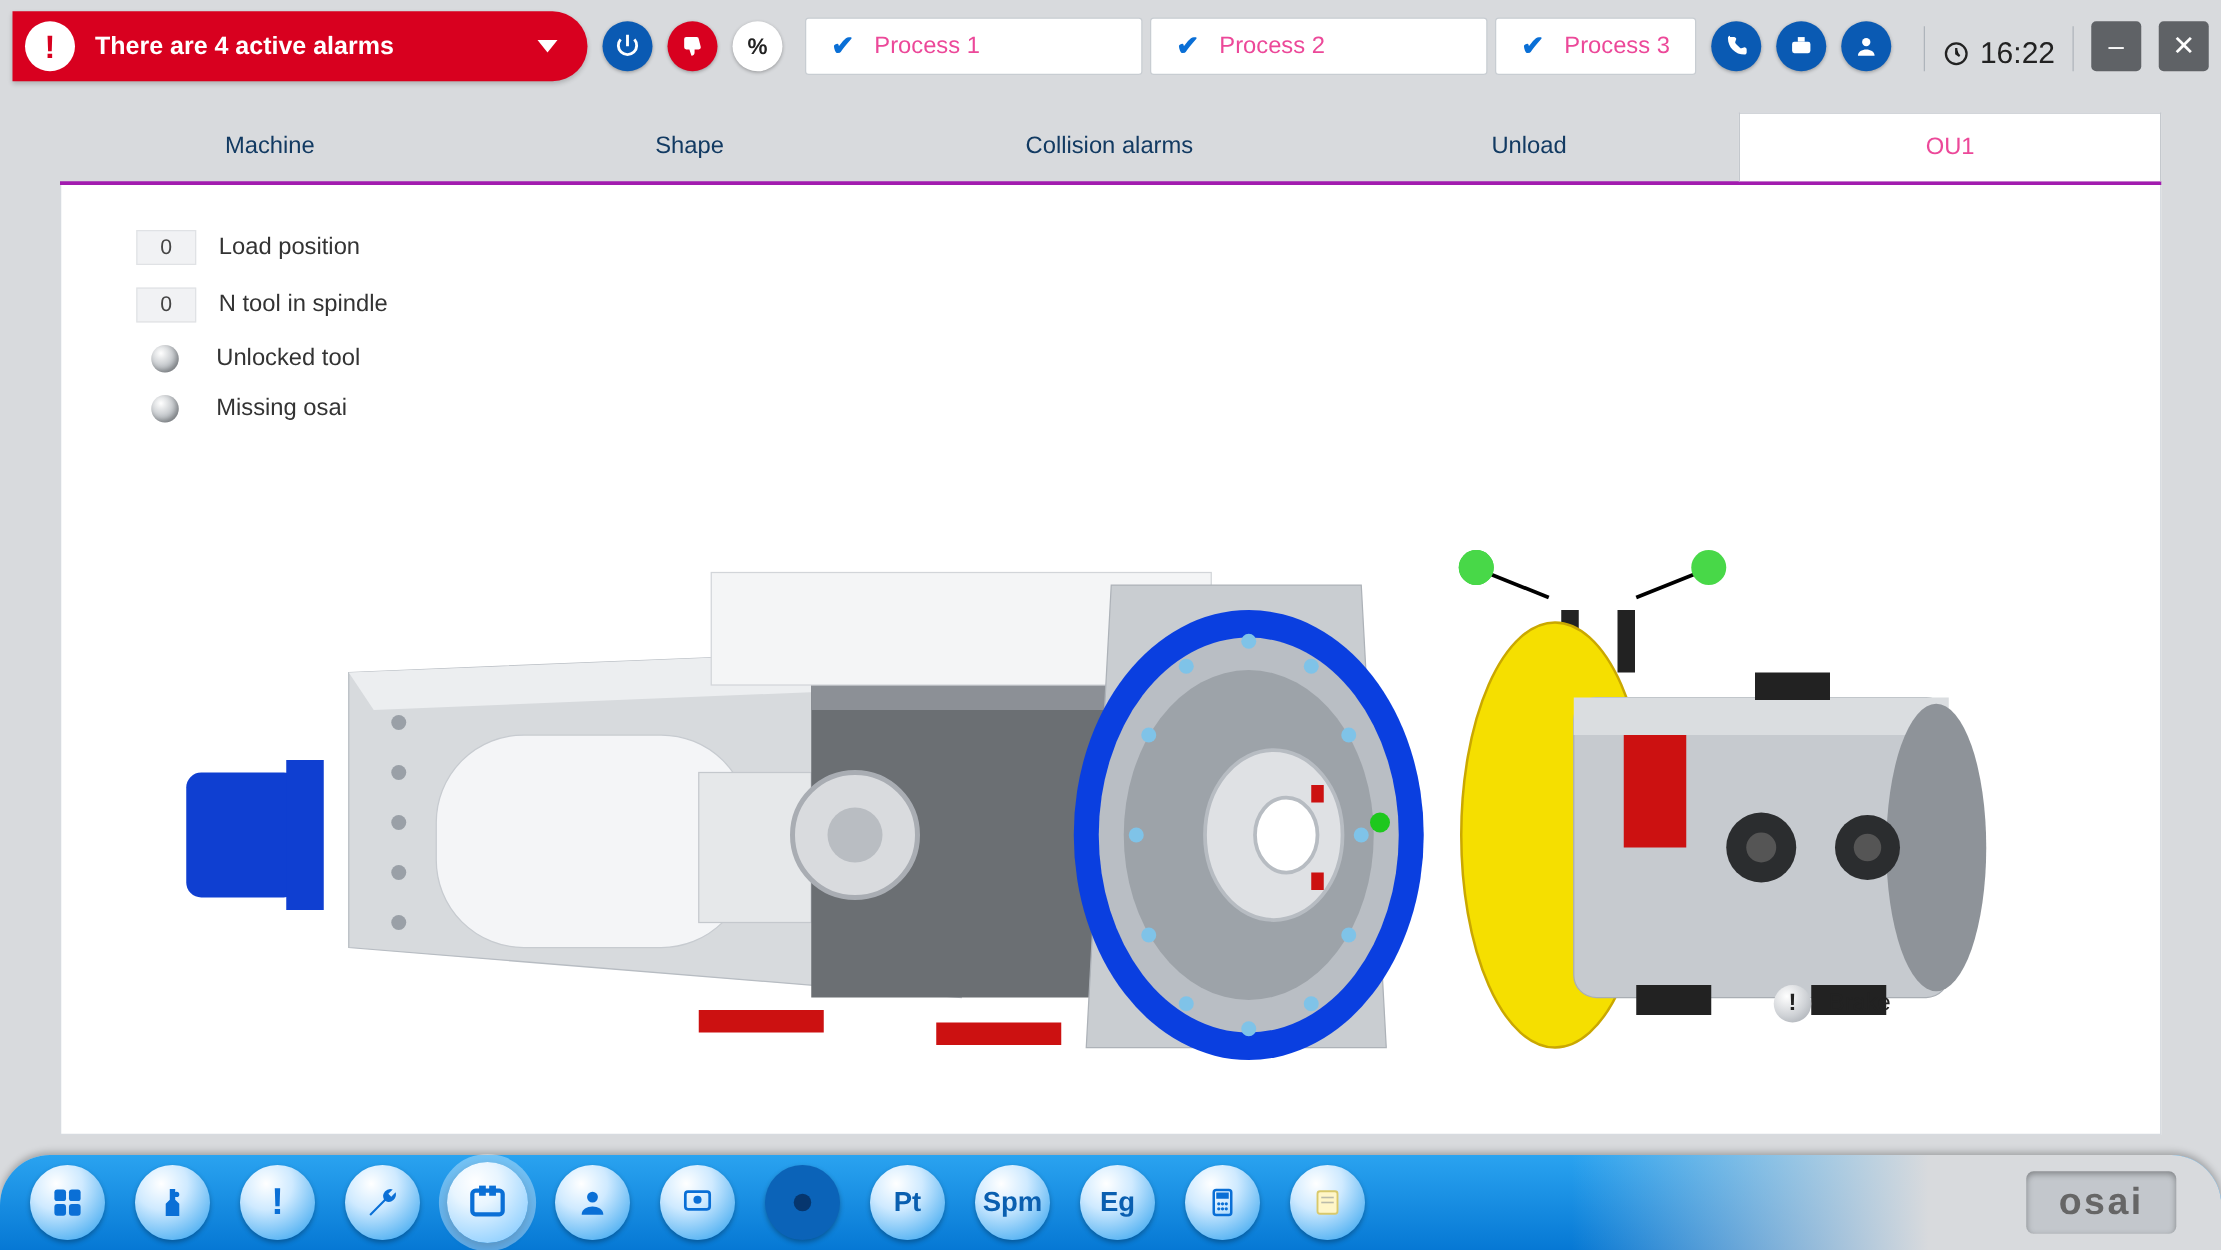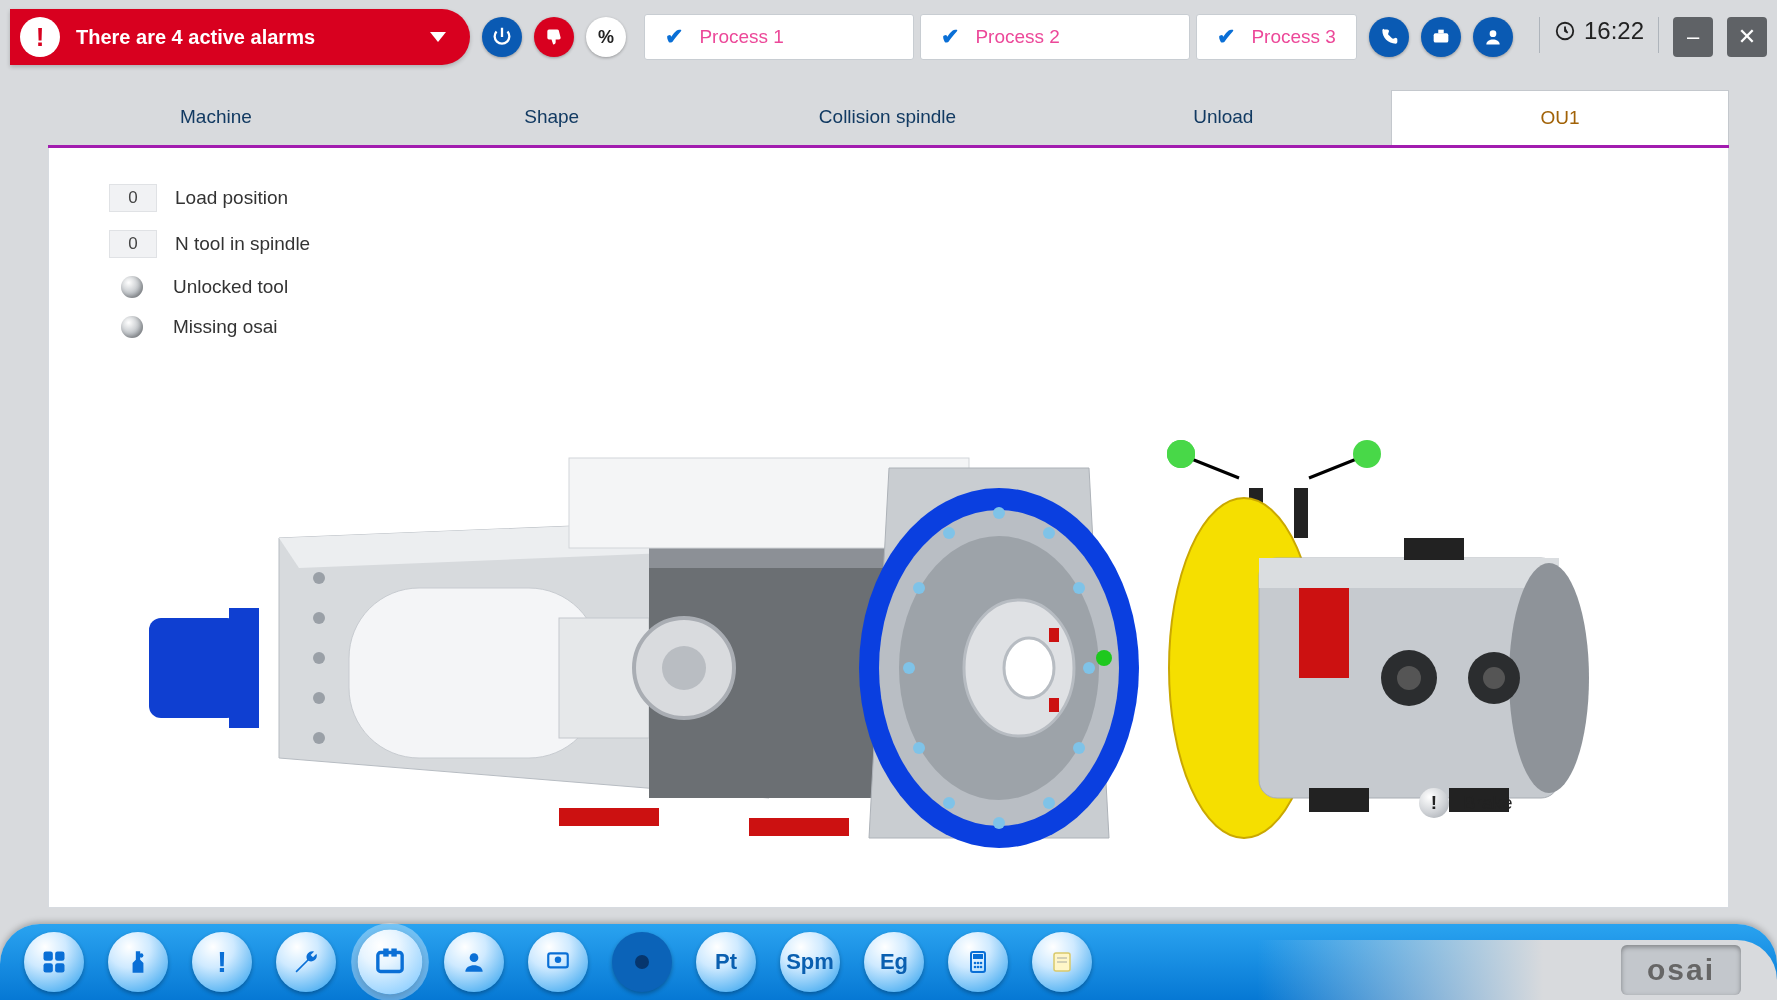--- a/index.html
+++ b/index.html
@@ -56,34 +56,34 @@
   .process-tabs{display:flex;gap:6px;margin-left:6px;}
   .process-tab{
     background:#fff;border:1px solid #c8cdd2;border-radius:3px;
     height:46px;min-width:270px;display:flex;align-items:center;padding:0 20px;
     gap:16px;cursor:pointer;
   }
   .process-tab .check{color:#0a6fd6;font-size:22px;font-weight:bold;}
   .process-tab .lbl{color:#ec4899;font-size:19px;}
   .process-tab.narrow{min-width:130px;}
 
-  .clock-area{display:flex;align-items:flex-start;margin-left:auto;gap:14px;color:#222;}
+  .clock-area{display:flex;align-items:flex-end;margin-left:auto;gap:14px;color:#222;}
   .clock-area .divider{width:1px;height:36px;background:#aeb4bb;}
   .clock{font-size:24px;display:flex;align-items:center;gap:8px;}
   .win-btn{width:40px;height:40px;background:#5f6266;color:#fff;display:flex;align-items:center;justify-content:center;font-size:22px;border-radius:4px;cursor:pointer;}
 
   
   .subtabs{
     display:flex;margin:16px 48px 0 48px;
     border-bottom:3px solid #a21caf;
   }
   .subtab{
     flex:1;padding:16px 0;text-align:center;color:#123a62;font-size:19px;cursor:pointer;
   }
-  .subtab.active{background:#fff;border:1px solid #c4c8cd;border-bottom:none;color:#a16207;}
+  .subtab.active{background:#fff;border:1px solid #c4c8cd;border-bottom:none;color:#ec4899;}
   .subtab-underline{position:absolute;left:48px;top:148px;width:800px;height:5px;background:#7d838a;}
 
   
   .panel{
     background:#fff;margin:0 48px;height:760px;position:relative;overflow:hidden;
     border:1px solid #d7dbe0;border-top:none;
   }
   .status-list{position:absolute;left:60px;top:36px;display:flex;flex-direction:column;gap:18px;}
   .status-row{display:flex;align-items:center;gap:18px;font-size:19px;color:#333;}
   .status-row .valbox{
@@ -126,21 +126,21 @@
     background:radial-gradient(circle at 35% 25%,#fff,#e8f5ff 30%,#95d2ff 80%);
     box-shadow:0 0 0 6px rgba(255,255,255,.35),0 2px 6px rgba(0,0,0,.3);
     transform:scale(1.08);
   }
   .bottombar .bbtn.dark{background:#0b63b8;color:#fff;}
   .logo{
     color:#666;font-size:30px;font-weight:bold;letter-spacing:2px;
     background:#c3c7cc;padding:8px 26px;border-radius:6px;box-shadow:inset 0 2px 5px rgba(0,0,0,.35);
   }
   .bar-fade{
-    position:absolute;right:0;bottom:0;width:520px;height:60px;
+    position:absolute;right:0;bottom:0;width:520px;height:76px;
     background:linear-gradient(to right,rgba(216,218,221,0) 0%,#d8dadd 55%);
     display:flex;align-items:center;justify-content:flex-end;padding-right:36px;
     border-radius:0 40px 0 0;
   }
 </style>
 </head>
 <body>
 
 <div class="topbar">
   <div class="alarm-pill">
@@ -207,21 +207,21 @@
     </div>
     <div class="divider"></div>
     <div class="win-btn">–</div>
     <div class="win-btn">✕</div>
   </div>
 </div>
 
 <div class="subtabs">
   <div class="subtab">Machine</div>
   <div class="subtab">Shape</div>
-  <div class="subtab">Collision spindle</div>
+  <div class="subtab">Collision alarms</div>
   <div class="subtab">Unload</div>
   <div class="subtab active">OU1</div>
 </div>
 <div class="subtab-underline"></div>
 
 <div class="panel">
 
   <div class="status-list">
     <div class="status-row">
       <div class="valbox">0</div>

